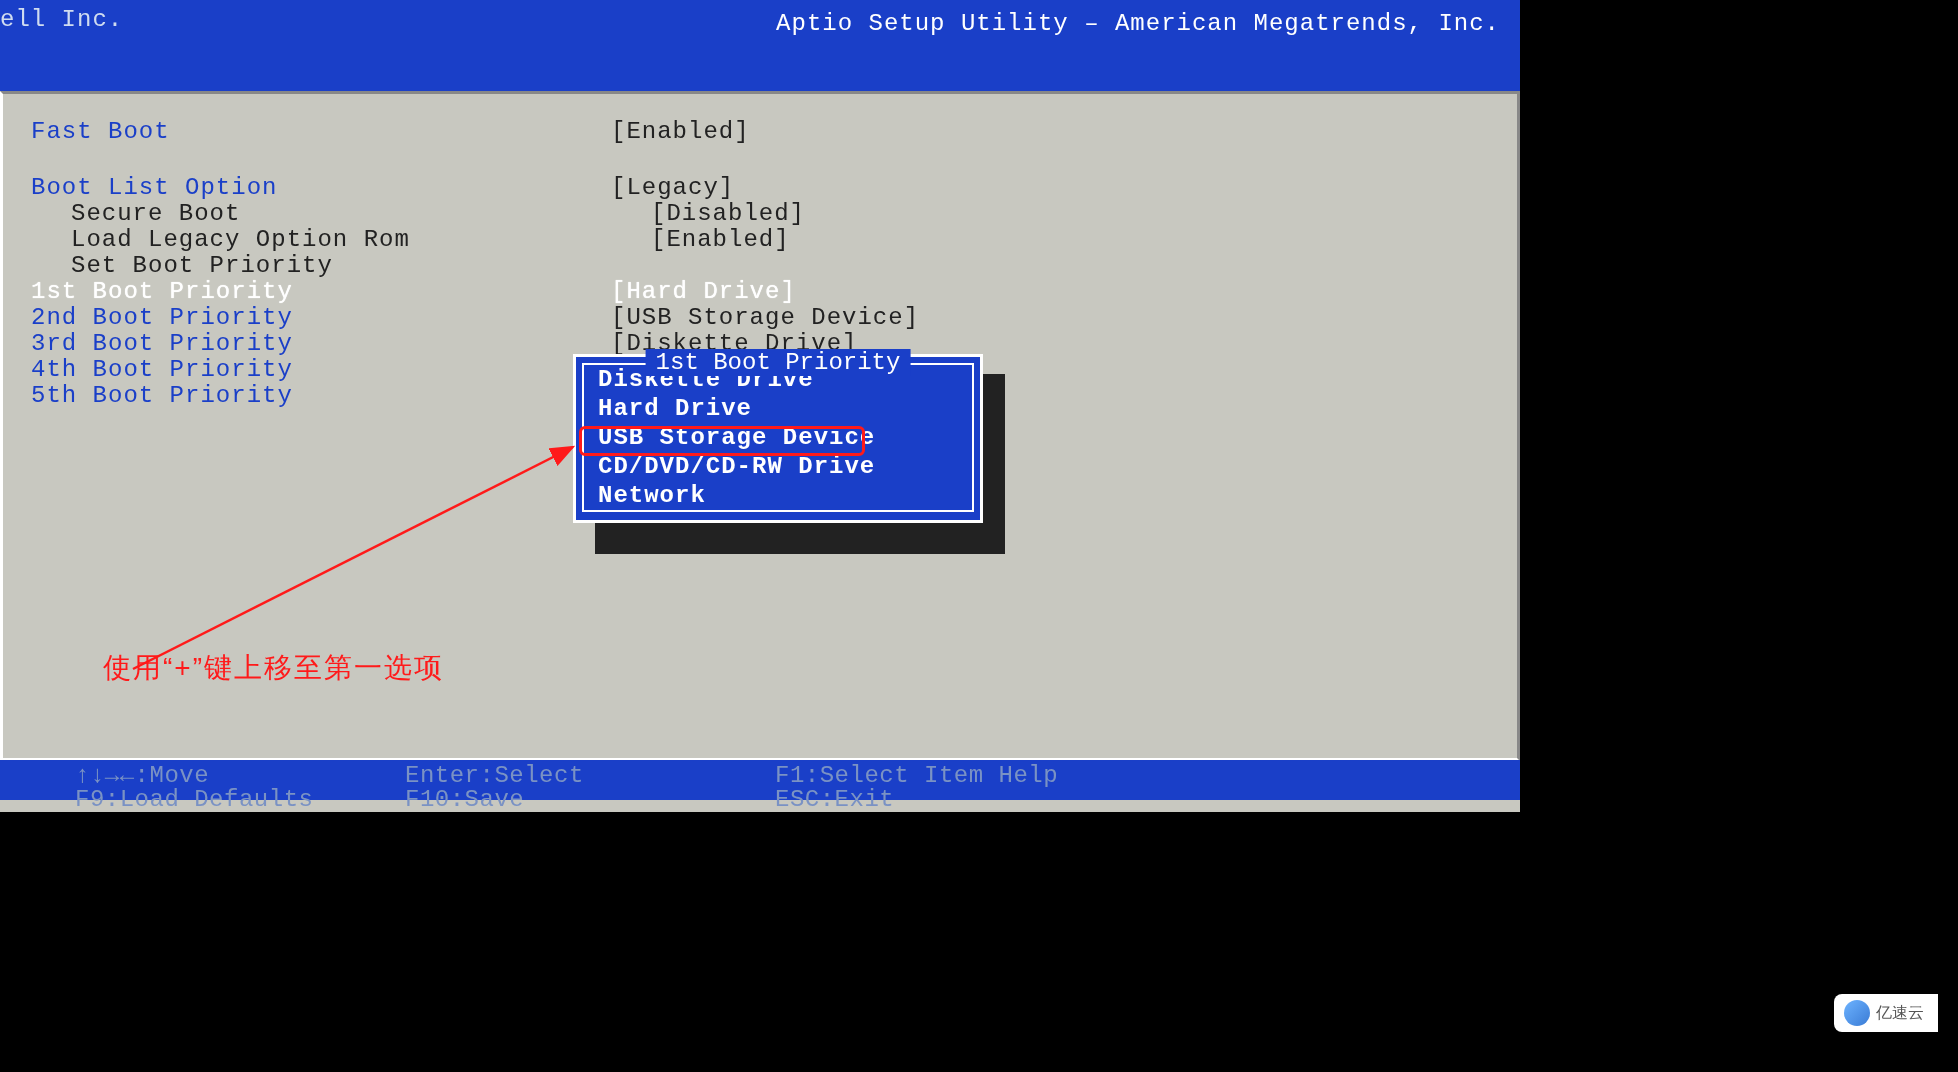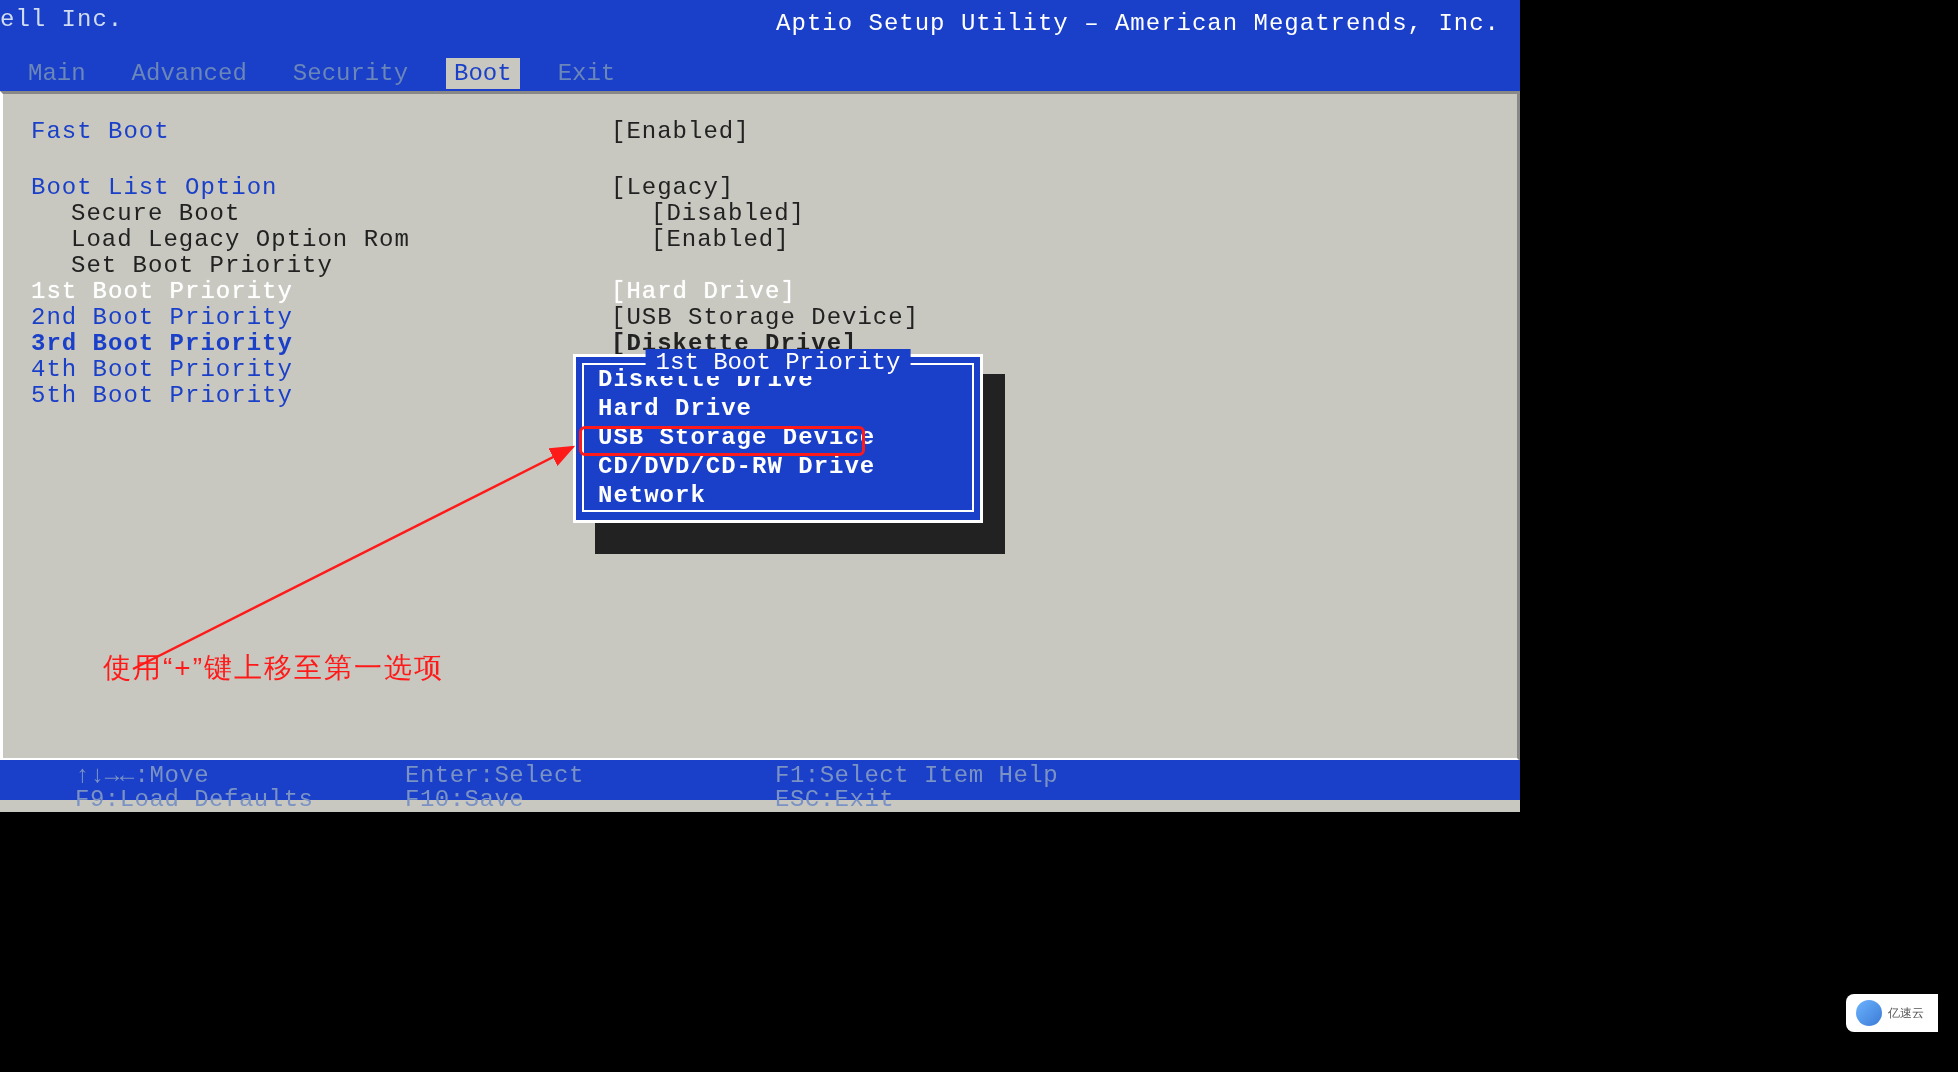--- a/index.html
+++ b/index.html
@@ -158,50 +158,43 @@
     box-shadow: 0 0 4px rgba(0,0,0,0.2);
   }
   .watermark-icon {
     width: 26px; height: 26px;
     border-radius: 50%;
     background: linear-gradient(135deg,#6db3ff,#3a7bd5);
     position: relative;
   }
   .watermark-text {
     color: #555;
-    font-size: 12px;
+    font-size: 16px;
   }
 </style>
 </head>
 <body>
 
 <div class="bios-screen">
 
   <div class="header-bar">
     <div class="oem-name">ell Inc.</div>
     <div class="utility-title">Aptio Setup Utility – American Megatrends, Inc.</div>
-    <div class="menu-tabs" id="menu-tabs">
-        <div class="menu-tab">Main</div>
-        <div class="menu-tab">Advanced</div>
-        <div class="menu-tab">Security</div>
-        <div class="menu-tab active">Boot</div>
-        <div class="menu-tab">Exit</div>
-      </div>
   </div>
 
   <div class="main-area" id="main-area">
       <div class="setting-row" style="top: 288px;">
         <div class="setting-label lbl-blue">5th Boot Priority</div>
         <div class="setting-value val-black"></div>
       </div>
       <div class="setting-row" style="top: 262px;">
         <div class="setting-label lbl-blue">4th Boot Priority</div>
         <div class="setting-value val-black"></div>
       </div>
-      <div class="setting-row" style="top: 236px; font-weight: bold;">
+      <div class="setting-row" style="top: 236px;">
         <div class="setting-label lbl-blue">3rd Boot Priority</div>
         <div class="setting-value val-black">[Diskette Drive]</div>
       </div>
       <div class="setting-row" style="top: 210px;">
         <div class="setting-label lbl-blue">2nd Boot Priority</div>
         <div class="setting-value val-black">[USB Storage Device]</div>
       </div>
       <div class="setting-row" style="top: 184px;">
         <div class="setting-label lbl-white">1st Boot Priority</div>
         <div class="setting-value val-white">[Hard Drive]</div>

